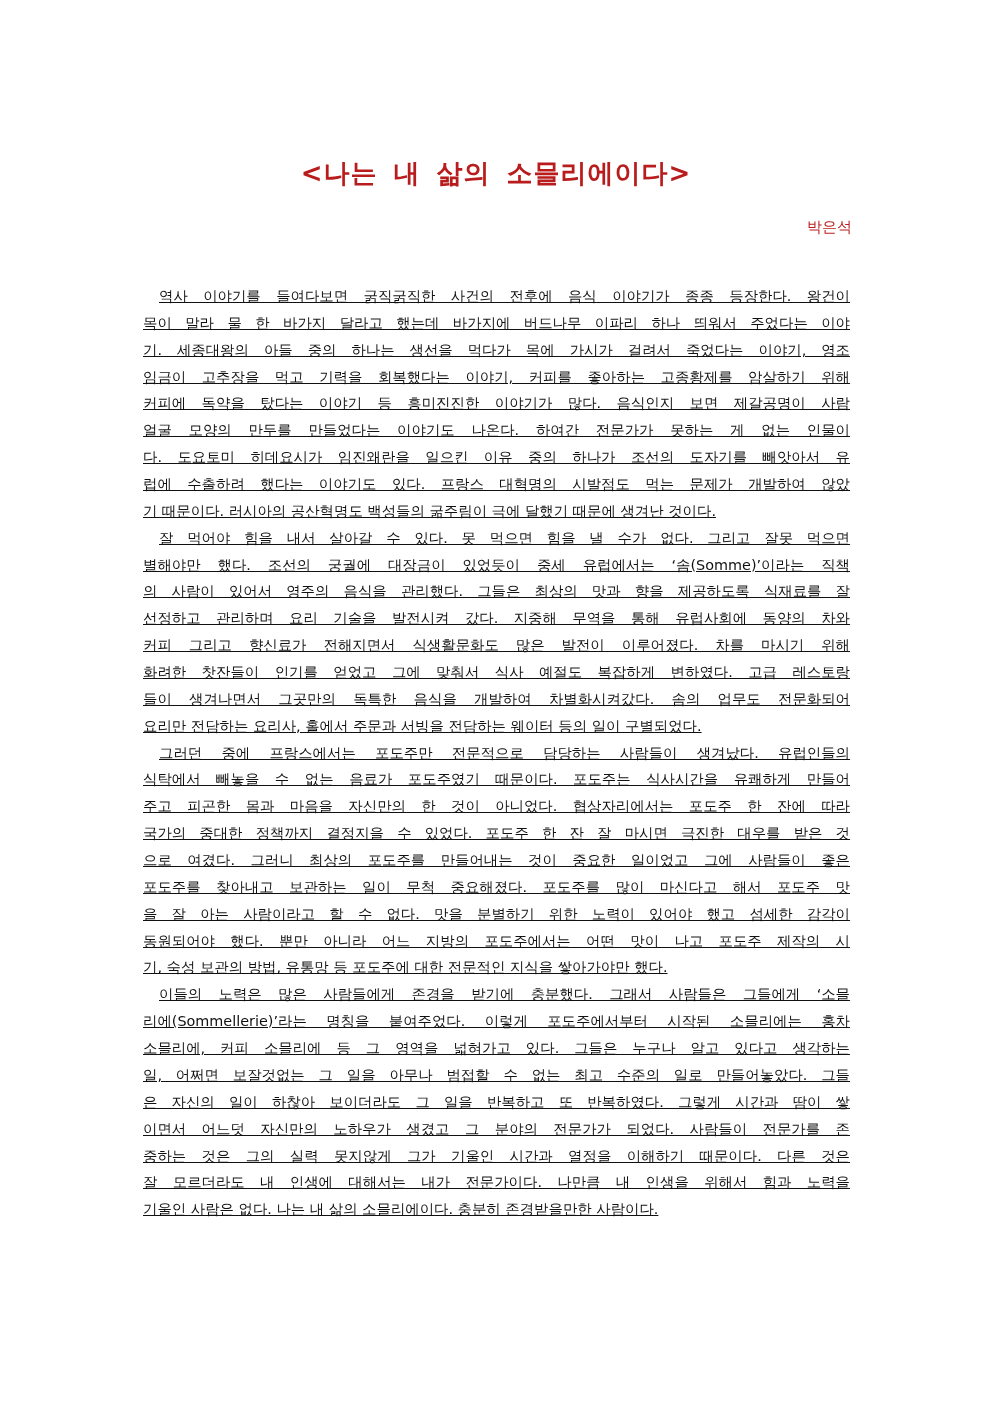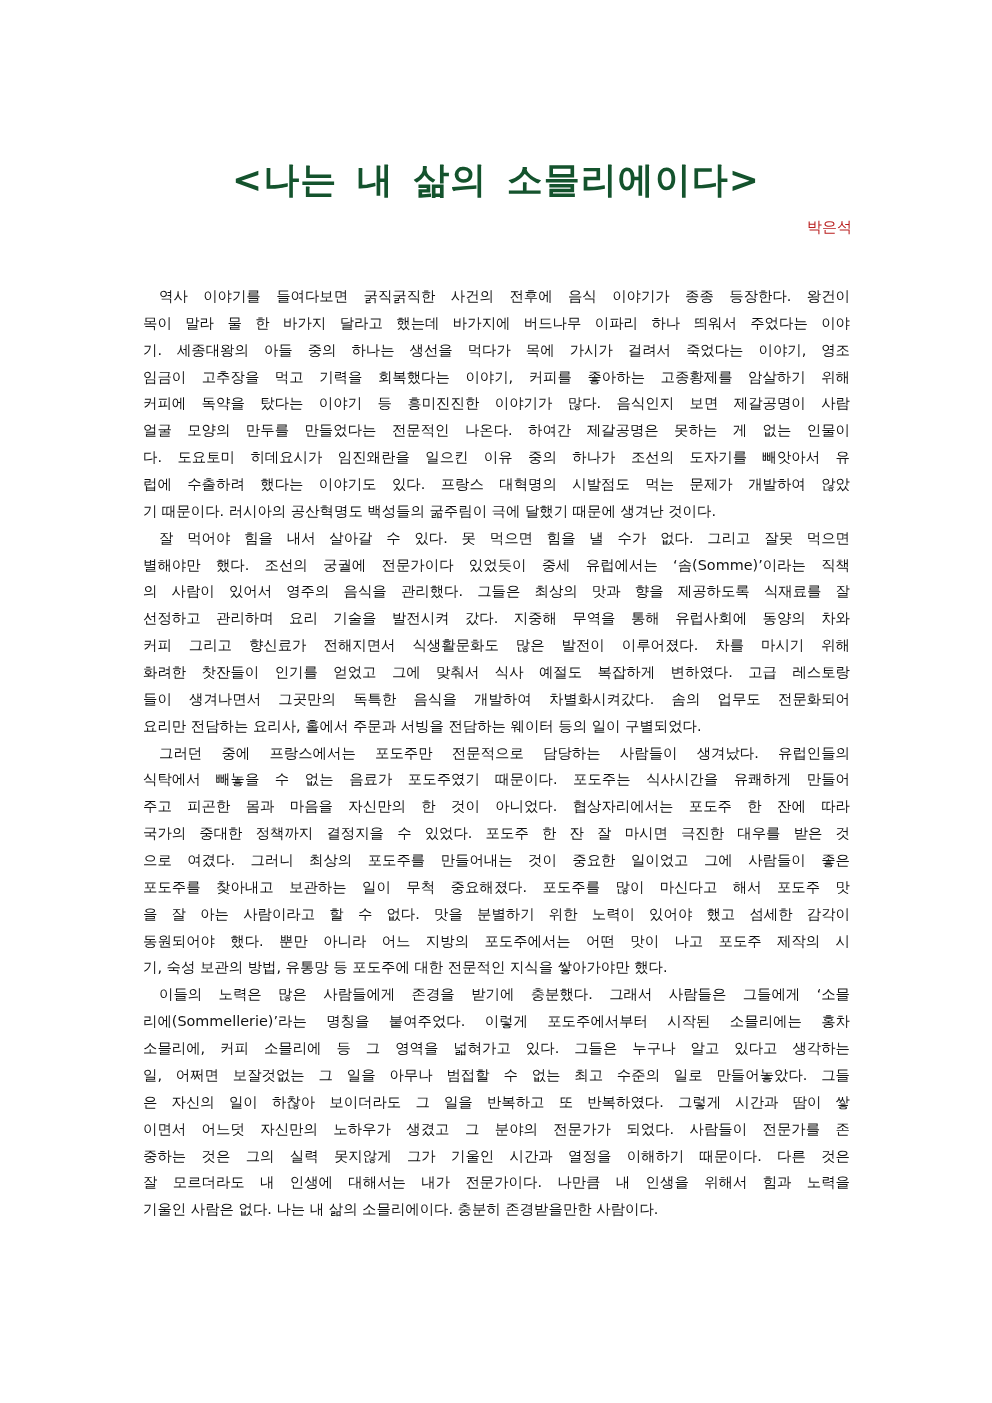--- a/index.html
+++ b/index.html
@@ -1,61 +1,61 @@
 <!DOCTYPE html>
 <html><head>
 <meta charset="utf-8">
 <style>
   html, body { margin: 0; padding: 0; background: #ffffff; }
   body { width: 992px; height: 1403px; position: relative; overflow: hidden; }
   .page { position: absolute; left: 0; top: 0; width: 992px; height: 1403px; background: #fff; }
   .title {
     position: absolute; left: 0; top: 156px; width: 992px; text-align: center;
-    font-family: "DejaVu Sans", sans-serif; font-weight: bold; font-size: 36px;
-    color: #14532d; letter-spacing: 1px; word-spacing: 6px;
+    font-family: "DejaVu Sans", sans-serif; font-weight: bold; font-size: 26px;
+    color: #b91c1c; letter-spacing: 1px; word-spacing: 6px;
   }
   .author {
     position: absolute; right: 140px; top: 218px;
     font-family: "DejaVu Sans", sans-serif; font-size: 15px; color: #b91c1c;
   }
   .body {
     position: absolute; left: 143px; top: 283px; width: 707px;
     font-family: "DejaVu Sans", sans-serif; font-size: 14.4px; color: #111;
   }
   .line {
     height: 26.86px; line-height: 26.86px; white-space: nowrap;
-    text-align: justify; text-align-last: justify; overflow: hidden;
+    text-align: justify; text-align-last: justify; overflow: hidden; text-decoration: underline;
   }
   .line.last { text-align-last: left; }
   .line.indent { padding-left: 16px; }
 </style>
 </head>
 <body>
 
 <div class="page">
   <div class="title">&lt;나는 내 삶의 소믈리에이다&gt;</div>
   <div class="author">박은석</div>
 
   <div class="body">
 
     <div>
       <div class="line indent">역사 이야기를 들여다보면 굵직굵직한 사건의 전후에 음식 이야기가 종종 등장한다. 왕건이</div>
       <div class="line">목이 말라 물 한 바가지 달라고 했는데 바가지에 버드나무 이파리 하나 띄워서 주었다는 이야</div>
       <div class="line">기. 세종대왕의 아들 중의 하나는 생선을 먹다가 목에 가시가 걸려서 죽었다는 이야기, 영조</div>
       <div class="line">임금이 고추장을 먹고 기력을 회복했다는 이야기, 커피를 좋아하는 고종황제를 암살하기 위해</div>
       <div class="line">커피에 독약을 탔다는 이야기 등 흥미진진한 이야기가 많다. 음식인지 보면 제갈공명이 사람</div>
-      <div class="line">얼굴 모양의 만두를 만들었다는 전문적인 나온다. 하여간 제갈공명은 못하는 게 없는 인물이</div>
+      <div class="line">얼굴 모양의 만두를 만들었다는 이야기도 나온다. 하여간 전문가가 못하는 게 없는 인물이</div>
       <div class="line">다. 도요토미 히데요시가 임진왜란을 일으킨 이유 중의 하나가 조선의 도자기를 빼앗아서 유</div>
       <div class="line">럽에 수출하려 했다는 이야기도 있다. 프랑스 대혁명의 시발점도 먹는 문제가 개발하여 않았</div>
       <div class="line last">기 때문이다. 러시아의 공산혁명도 백성들의 굶주림이 극에 달했기 때문에 생겨난 것이다.</div>
     </div>
 
     <div>
       <div class="line indent">잘 먹어야 힘을 내서 살아갈 수 있다. 못 먹으면 힘을 낼 수가 없다. 그리고 잘못 먹으면</div>
-      <div class="line">별해야만 했다. 조선의 궁궐에 전문가이다 있었듯이 중세 유럽에서는 ‘솜(Somme)’이라는 직책</div>
+      <div class="line">별해야만 했다. 조선의 궁궐에 대장금이 있었듯이 중세 유럽에서는 ‘솜(Somme)’이라는 직책</div>
       <div class="line">의 사람이 있어서 영주의 음식을 관리했다. 그들은 최상의 맛과 향을 제공하도록 식재료를 잘</div>
       <div class="line">선정하고 관리하며 요리 기술을 발전시켜 갔다. 지중해 무역을 통해 유럽사회에 동양의 차와</div>
       <div class="line">커피 그리고 향신료가 전해지면서 식생활문화도 많은 발전이 이루어졌다. 차를 마시기 위해</div>
       <div class="line">화려한 찻잔들이 인기를 얻었고 그에 맞춰서 식사 예절도 복잡하게 변하였다. 고급 레스토랑</div>
       <div class="line">들이 생겨나면서 그곳만의 독특한 음식을 개발하여 차별화시켜갔다. 솜의 업무도 전문화되어</div>
       <div class="line last">요리만 전담하는 요리사, 홀에서 주문과 서빙을 전담하는 웨이터 등의 일이 구별되었다.</div>
     </div>
 
     <div>
       <div class="line indent">그러던 중에 프랑스에서는 포도주만 전문적으로 담당하는 사람들이 생겨났다. 유럽인들의</div>

